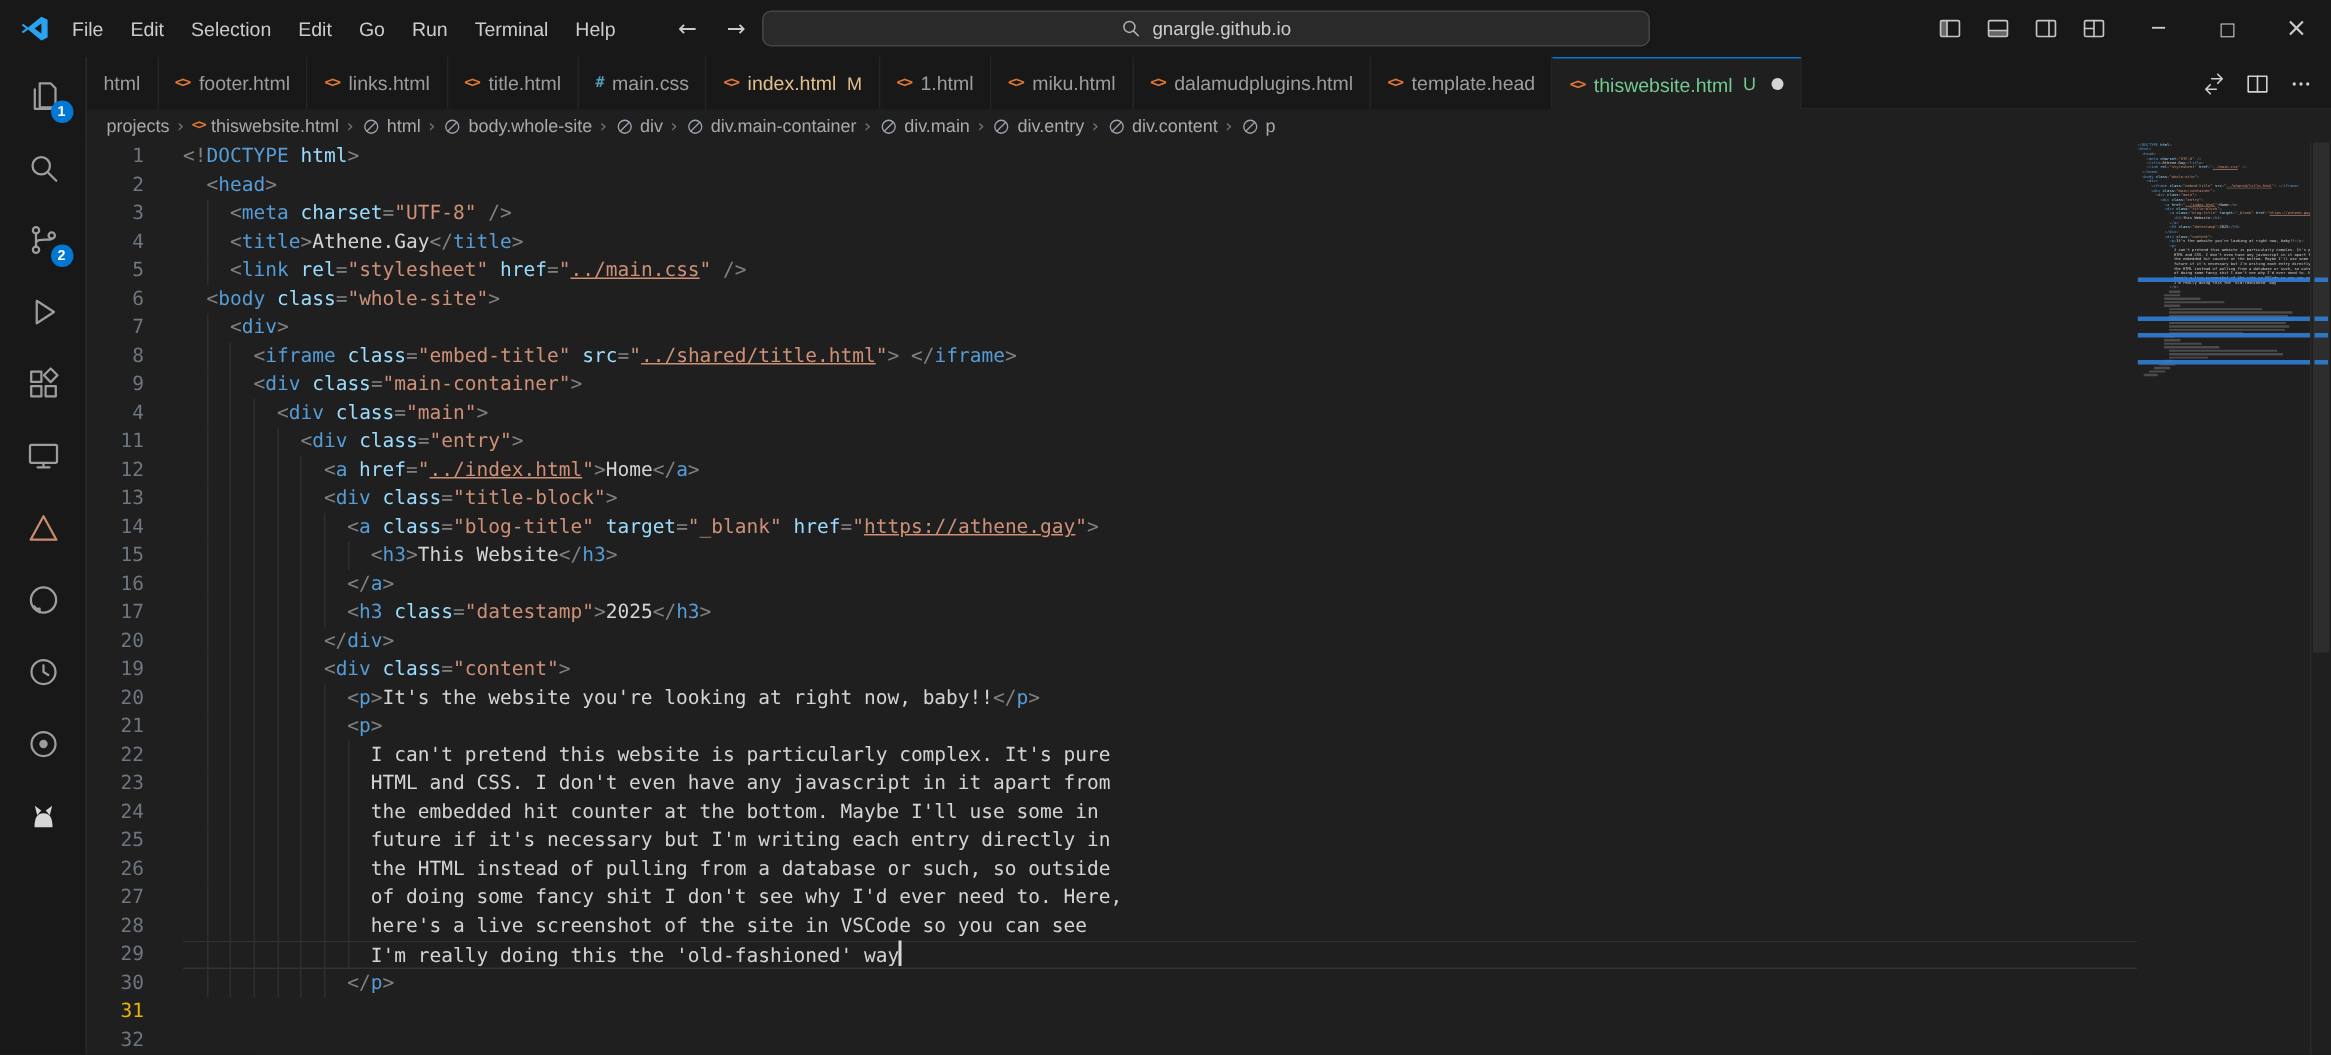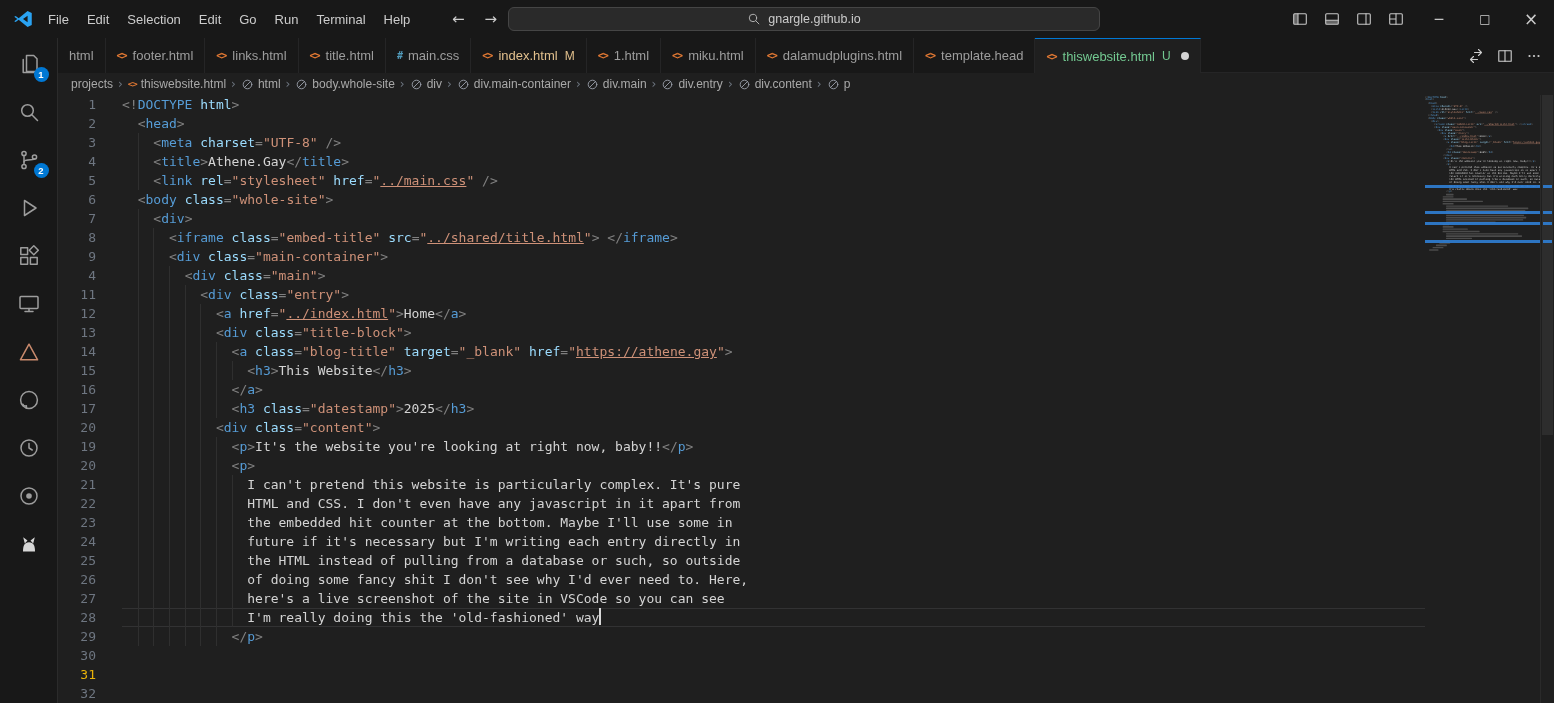--- a/index.html
+++ b/index.html
@@ -459,20 +459,21 @@
             <div class="code-line"><span class="guide" style="left: 2ch;"></span><span class="guide" style="left: 4ch;"></span><span class="tk-x">      </span><span class="tk-p">&lt;</span><span class="tk-t">iframe</span><span class="tk-x"> </span><span class="tk-a">class</span><span class="tk-p">=</span><span class="tk-s">"embed-title"</span><span class="tk-x"> </span><span class="tk-a">src</span><span class="tk-p">=</span><span class="tk-s">"</span><span class="tk-l">../shared/title.html</span><span class="tk-s">"</span><span class="tk-p">&gt;</span><span class="tk-x"> </span><span class="tk-p">&lt;/</span><span class="tk-t">iframe</span><span class="tk-p">&gt;</span></div>
             <div class="code-line"><span class="guide" style="left: 2ch;"></span><span class="guide" style="left: 4ch;"></span><span class="tk-x">      </span><span class="tk-p">&lt;</span><span class="tk-t">div</span><span class="tk-x"> </span><span class="tk-a">class</span><span class="tk-p">=</span><span class="tk-s">"main-container"</span><span class="tk-p">&gt;</span></div>
             <div class="code-line"><span class="guide" style="left: 2ch;"></span><span class="guide" style="left: 4ch;"></span><span class="guide" style="left: 6ch;"></span><span class="tk-x">        </span><span class="tk-p">&lt;</span><span class="tk-t">div</span><span class="tk-x"> </span><span class="tk-a">class</span><span class="tk-p">=</span><span class="tk-s">"main"</span><span class="tk-p">&gt;</span></div>
             <div class="code-line"><span class="guide" style="left: 2ch;"></span><span class="guide" style="left: 4ch;"></span><span class="guide" style="left: 6ch;"></span><span class="guide" style="left: 8ch;"></span><span class="tk-x">          </span><span class="tk-p">&lt;</span><span class="tk-t">div</span><span class="tk-x"> </span><span class="tk-a">class</span><span class="tk-p">=</span><span class="tk-s">"entry"</span><span class="tk-p">&gt;</span></div>
             <div class="code-line"><span class="guide" style="left: 2ch;"></span><span class="guide" style="left: 4ch;"></span><span class="guide" style="left: 6ch;"></span><span class="guide" style="left: 8ch;"></span><span class="guide" style="left: 10ch;"></span><span class="tk-x">            </span><span class="tk-p">&lt;</span><span class="tk-t">a</span><span class="tk-x"> </span><span class="tk-a">href</span><span class="tk-p">=</span><span class="tk-s">"</span><span class="tk-l">../index.html</span><span class="tk-s">"</span><span class="tk-p">&gt;</span><span class="tk-x">Home</span><span class="tk-p">&lt;/</span><span class="tk-t">a</span><span class="tk-p">&gt;</span></div>
             <div class="code-line"><span class="guide" style="left: 2ch;"></span><span class="guide" style="left: 4ch;"></span><span class="guide" style="left: 6ch;"></span><span class="guide" style="left: 8ch;"></span><span class="guide" style="left: 10ch;"></span><span class="tk-x">            </span><span class="tk-p">&lt;</span><span class="tk-t">div</span><span class="tk-x"> </span><span class="tk-a">class</span><span class="tk-p">=</span><span class="tk-s">"title-block"</span><span class="tk-p">&gt;</span></div>
             <div class="code-line"><span class="guide" style="left: 2ch;"></span><span class="guide" style="left: 4ch;"></span><span class="guide" style="left: 6ch;"></span><span class="guide" style="left: 8ch;"></span><span class="guide" style="left: 10ch;"></span><span class="guide" style="left: 12ch;"></span><span class="tk-x">              </span><span class="tk-p">&lt;</span><span class="tk-t">a</span><span class="tk-x"> </span><span class="tk-a">class</span><span class="tk-p">=</span><span class="tk-s">"blog-title"</span><span class="tk-x"> </span><span class="tk-a">target</span><span class="tk-p">=</span><span class="tk-s">"_blank"</span><span class="tk-x"> </span><span class="tk-a">href</span><span class="tk-p">=</span><span class="tk-s">"</span><span class="tk-l">https://athene.gay</span><span class="tk-s">"</span><span class="tk-p">&gt;</span></div>
             <div class="code-line"><span class="guide" style="left: 2ch;"></span><span class="guide" style="left: 4ch;"></span><span class="guide" style="left: 6ch;"></span><span class="guide" style="left: 8ch;"></span><span class="guide" style="left: 10ch;"></span><span class="guide" style="left: 12ch;"></span><span class="guide" style="left: 14ch;"></span><span class="tk-x">                </span><span class="tk-p">&lt;</span><span class="tk-t">h3</span><span class="tk-p">&gt;</span><span class="tk-x">This Website</span><span class="tk-p">&lt;/</span><span class="tk-t">h3</span><span class="tk-p">&gt;</span></div>
             <div class="code-line"><span class="guide" style="left: 2ch;"></span><span class="guide" style="left: 4ch;"></span><span class="guide" style="left: 6ch;"></span><span class="guide" style="left: 8ch;"></span><span class="guide" style="left: 10ch;"></span><span class="guide" style="left: 12ch;"></span><span class="tk-x">              </span><span class="tk-p">&lt;/</span><span class="tk-t">a</span><span class="tk-p">&gt;</span></div>
             <div class="code-line"><span class="guide" style="left: 2ch;"></span><span class="guide" style="left: 4ch;"></span><span class="guide" style="left: 6ch;"></span><span class="guide" style="left: 8ch;"></span><span class="guide" style="left: 10ch;"></span><span class="guide" style="left: 12ch;"></span><span class="tk-x">              </span><span class="tk-p">&lt;</span><span class="tk-t">h3</span><span class="tk-x"> </span><span class="tk-a">class</span><span class="tk-p">=</span><span class="tk-s">"datestamp"</span><span class="tk-p">&gt;</span><span class="tk-x">2025</span><span class="tk-p">&lt;/</span><span class="tk-t">h3</span><span class="tk-p">&gt;</span></div>
+            <div class="code-line"><span class="guide" style="left: 2ch;"></span><span class="guide" style="left: 4ch;"></span><span class="guide" style="left: 6ch;"></span><span class="guide" style="left: 8ch;"></span><span class="guide" style="left: 10ch;"></span><span class="tk-x">            </span><span class="tk-p">&lt;/</span><span class="tk-t">div</span><span class="tk-p">&gt;</span></div>
             <div class="code-line"><span class="guide" style="left: 2ch;"></span><span class="guide" style="left: 4ch;"></span><span class="guide" style="left: 6ch;"></span><span class="guide" style="left: 8ch;"></span><span class="guide" style="left: 10ch;"></span><span class="tk-x">            </span><span class="tk-p">&lt;</span><span class="tk-t">div</span><span class="tk-x"> </span><span class="tk-a">class</span><span class="tk-p">=</span><span class="tk-s">"content"</span><span class="tk-p">&gt;</span></div>
             <div class="code-line"><span class="guide" style="left: 2ch;"></span><span class="guide" style="left: 4ch;"></span><span class="guide" style="left: 6ch;"></span><span class="guide" style="left: 8ch;"></span><span class="guide" style="left: 10ch;"></span><span class="guide" style="left: 12ch;"></span><span class="tk-x">              </span><span class="tk-p">&lt;</span><span class="tk-t">p</span><span class="tk-p">&gt;</span><span class="tk-x">It's the website you're looking at right now, baby!!</span><span class="tk-p">&lt;/</span><span class="tk-t">p</span><span class="tk-p">&gt;</span></div>
             <div class="code-line"><span class="guide" style="left: 2ch;"></span><span class="guide" style="left: 4ch;"></span><span class="guide" style="left: 6ch;"></span><span class="guide" style="left: 8ch;"></span><span class="guide" style="left: 10ch;"></span><span class="guide" style="left: 12ch;"></span><span class="tk-x">              </span><span class="tk-p">&lt;</span><span class="tk-t">p</span><span class="tk-p">&gt;</span></div>
             <div class="code-line"><span class="guide" style="left: 2ch;"></span><span class="guide" style="left: 4ch;"></span><span class="guide" style="left: 6ch;"></span><span class="guide" style="left: 8ch;"></span><span class="guide" style="left: 10ch;"></span><span class="guide" style="left: 12ch;"></span><span class="guide" style="left: 14ch;"></span><span class="tk-x">                I can't pretend this website is particularly complex. It's pure</span></div>
             <div class="code-line"><span class="guide" style="left: 2ch;"></span><span class="guide" style="left: 4ch;"></span><span class="guide" style="left: 6ch;"></span><span class="guide" style="left: 8ch;"></span><span class="guide" style="left: 10ch;"></span><span class="guide" style="left: 12ch;"></span><span class="guide" style="left: 14ch;"></span><span class="tk-x">                HTML and CSS. I don't even have any javascript in it apart from</span></div>
             <div class="code-line"><span class="guide" style="left: 2ch;"></span><span class="guide" style="left: 4ch;"></span><span class="guide" style="left: 6ch;"></span><span class="guide" style="left: 8ch;"></span><span class="guide" style="left: 10ch;"></span><span class="guide" style="left: 12ch;"></span><span class="guide" style="left: 14ch;"></span><span class="tk-x">                the embedded hit counter at the bottom. Maybe I'll use some in</span></div>
             <div class="code-line"><span class="guide" style="left: 2ch;"></span><span class="guide" style="left: 4ch;"></span><span class="guide" style="left: 6ch;"></span><span class="guide" style="left: 8ch;"></span><span class="guide" style="left: 10ch;"></span><span class="guide" style="left: 12ch;"></span><span class="guide" style="left: 14ch;"></span><span class="tk-x">                future if it's necessary but I'm writing each entry directly in</span></div>
             <div class="code-line"><span class="guide" style="left: 2ch;"></span><span class="guide" style="left: 4ch;"></span><span class="guide" style="left: 6ch;"></span><span class="guide" style="left: 8ch;"></span><span class="guide" style="left: 10ch;"></span><span class="guide" style="left: 12ch;"></span><span class="guide" style="left: 14ch;"></span><span class="tk-x">                the HTML instead of pulling from a database or such, so outside</span></div>
             <div class="code-line"><span class="guide" style="left: 2ch;"></span><span class="guide" style="left: 4ch;"></span><span class="guide" style="left: 6ch;"></span><span class="guide" style="left: 8ch;"></span><span class="guide" style="left: 10ch;"></span><span class="guide" style="left: 12ch;"></span><span class="guide" style="left: 14ch;"></span><span class="tk-x">                of doing some fancy shit I don't see why I'd ever need to. Here,</span></div>
             <div class="code-line"><span class="guide" style="left: 2ch;"></span><span class="guide" style="left: 4ch;"></span><span class="guide" style="left: 6ch;"></span><span class="guide" style="left: 8ch;"></span><span class="guide" style="left: 10ch;"></span><span class="guide" style="left: 12ch;"></span><span class="guide" style="left: 14ch;"></span><span class="tk-x">                here's a live screenshot of the site in VSCode so you can see</span></div>

